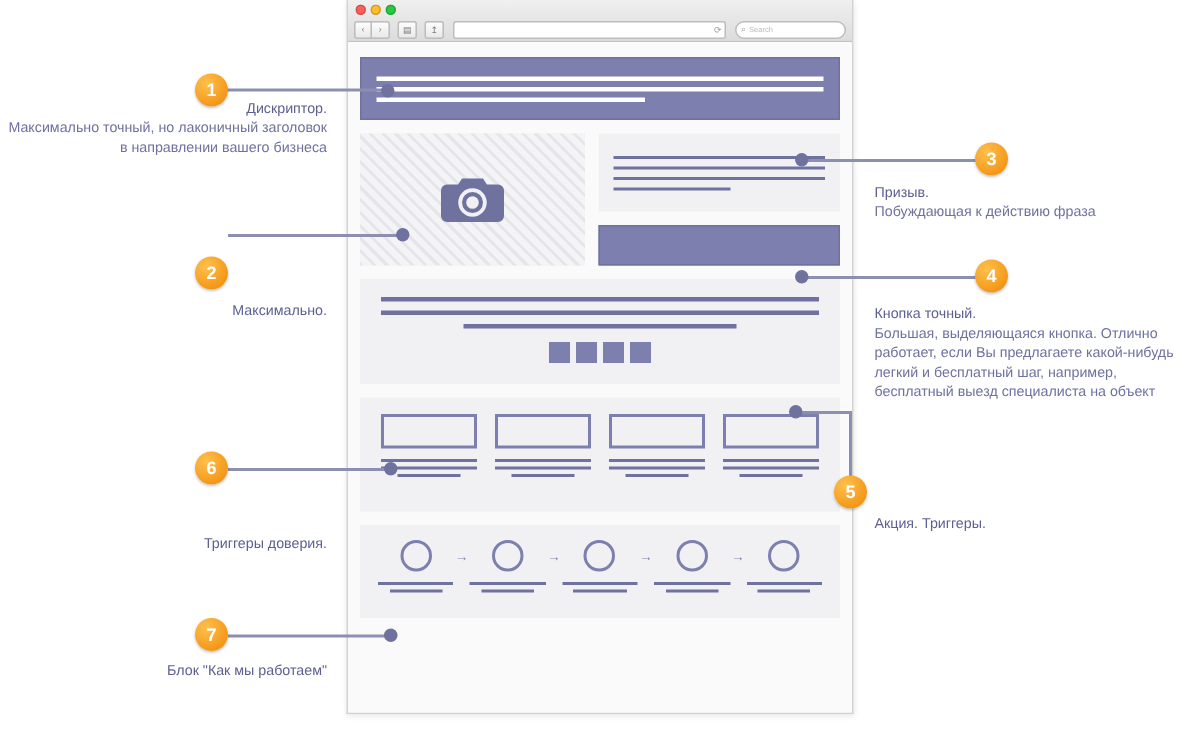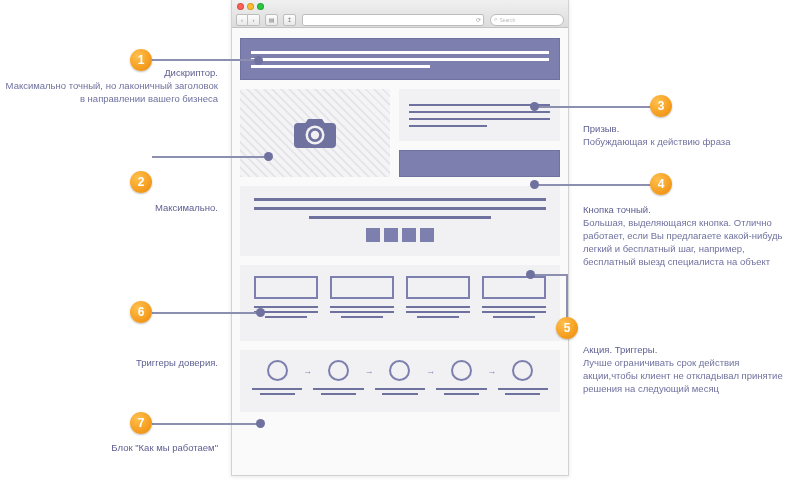--- a/index.html
+++ b/index.html
@@ -310,21 +310,20 @@
     <div class="ttl">Кнопка точный.</div>
     <div class="bdy">Большая, выделяющаяся кнопка. Отлично работает, если Вы предлагаете какой-нибудь легкий и бесплатный шаг, например, бесплатный выезд специалиста на объект</div>
   </div>
 
   <div class="connector" style="left:532px; top:274px; width:36px;"></div>
   <div class="connector-v" style="left:566px; top:274px; height:48px;"></div>
   <div class="enddot" style="left:526px; top:270px;"></div>
   <div class="badge" style="left:556px; top:317px;">5</div>
   <div class="note left-al" style="left:583px; top:343px; width:213px;">
     <div class="ttl">Акция. Триггеры.</div>
-    <div class="bdy">Лучше ограничивать срок действия акции,чтобы клиент не откладывал принятие решения на следующий месяц</div>
   </div>
 
   <div class="connector" style="left:152px; top:312px; width:110px;"></div>
   <div class="enddot" style="left:256px; top:308px;"></div>
   <div class="badge" style="left:130px; top:301px;">6</div>
   <div class="note right-al" style="left:4px; top:356px; width:214px;">
     <div class="ttl">Триггеры доверия.</div>
   </div>
 
   <div class="connector" style="left:152px; top:423px; width:110px;"></div>

